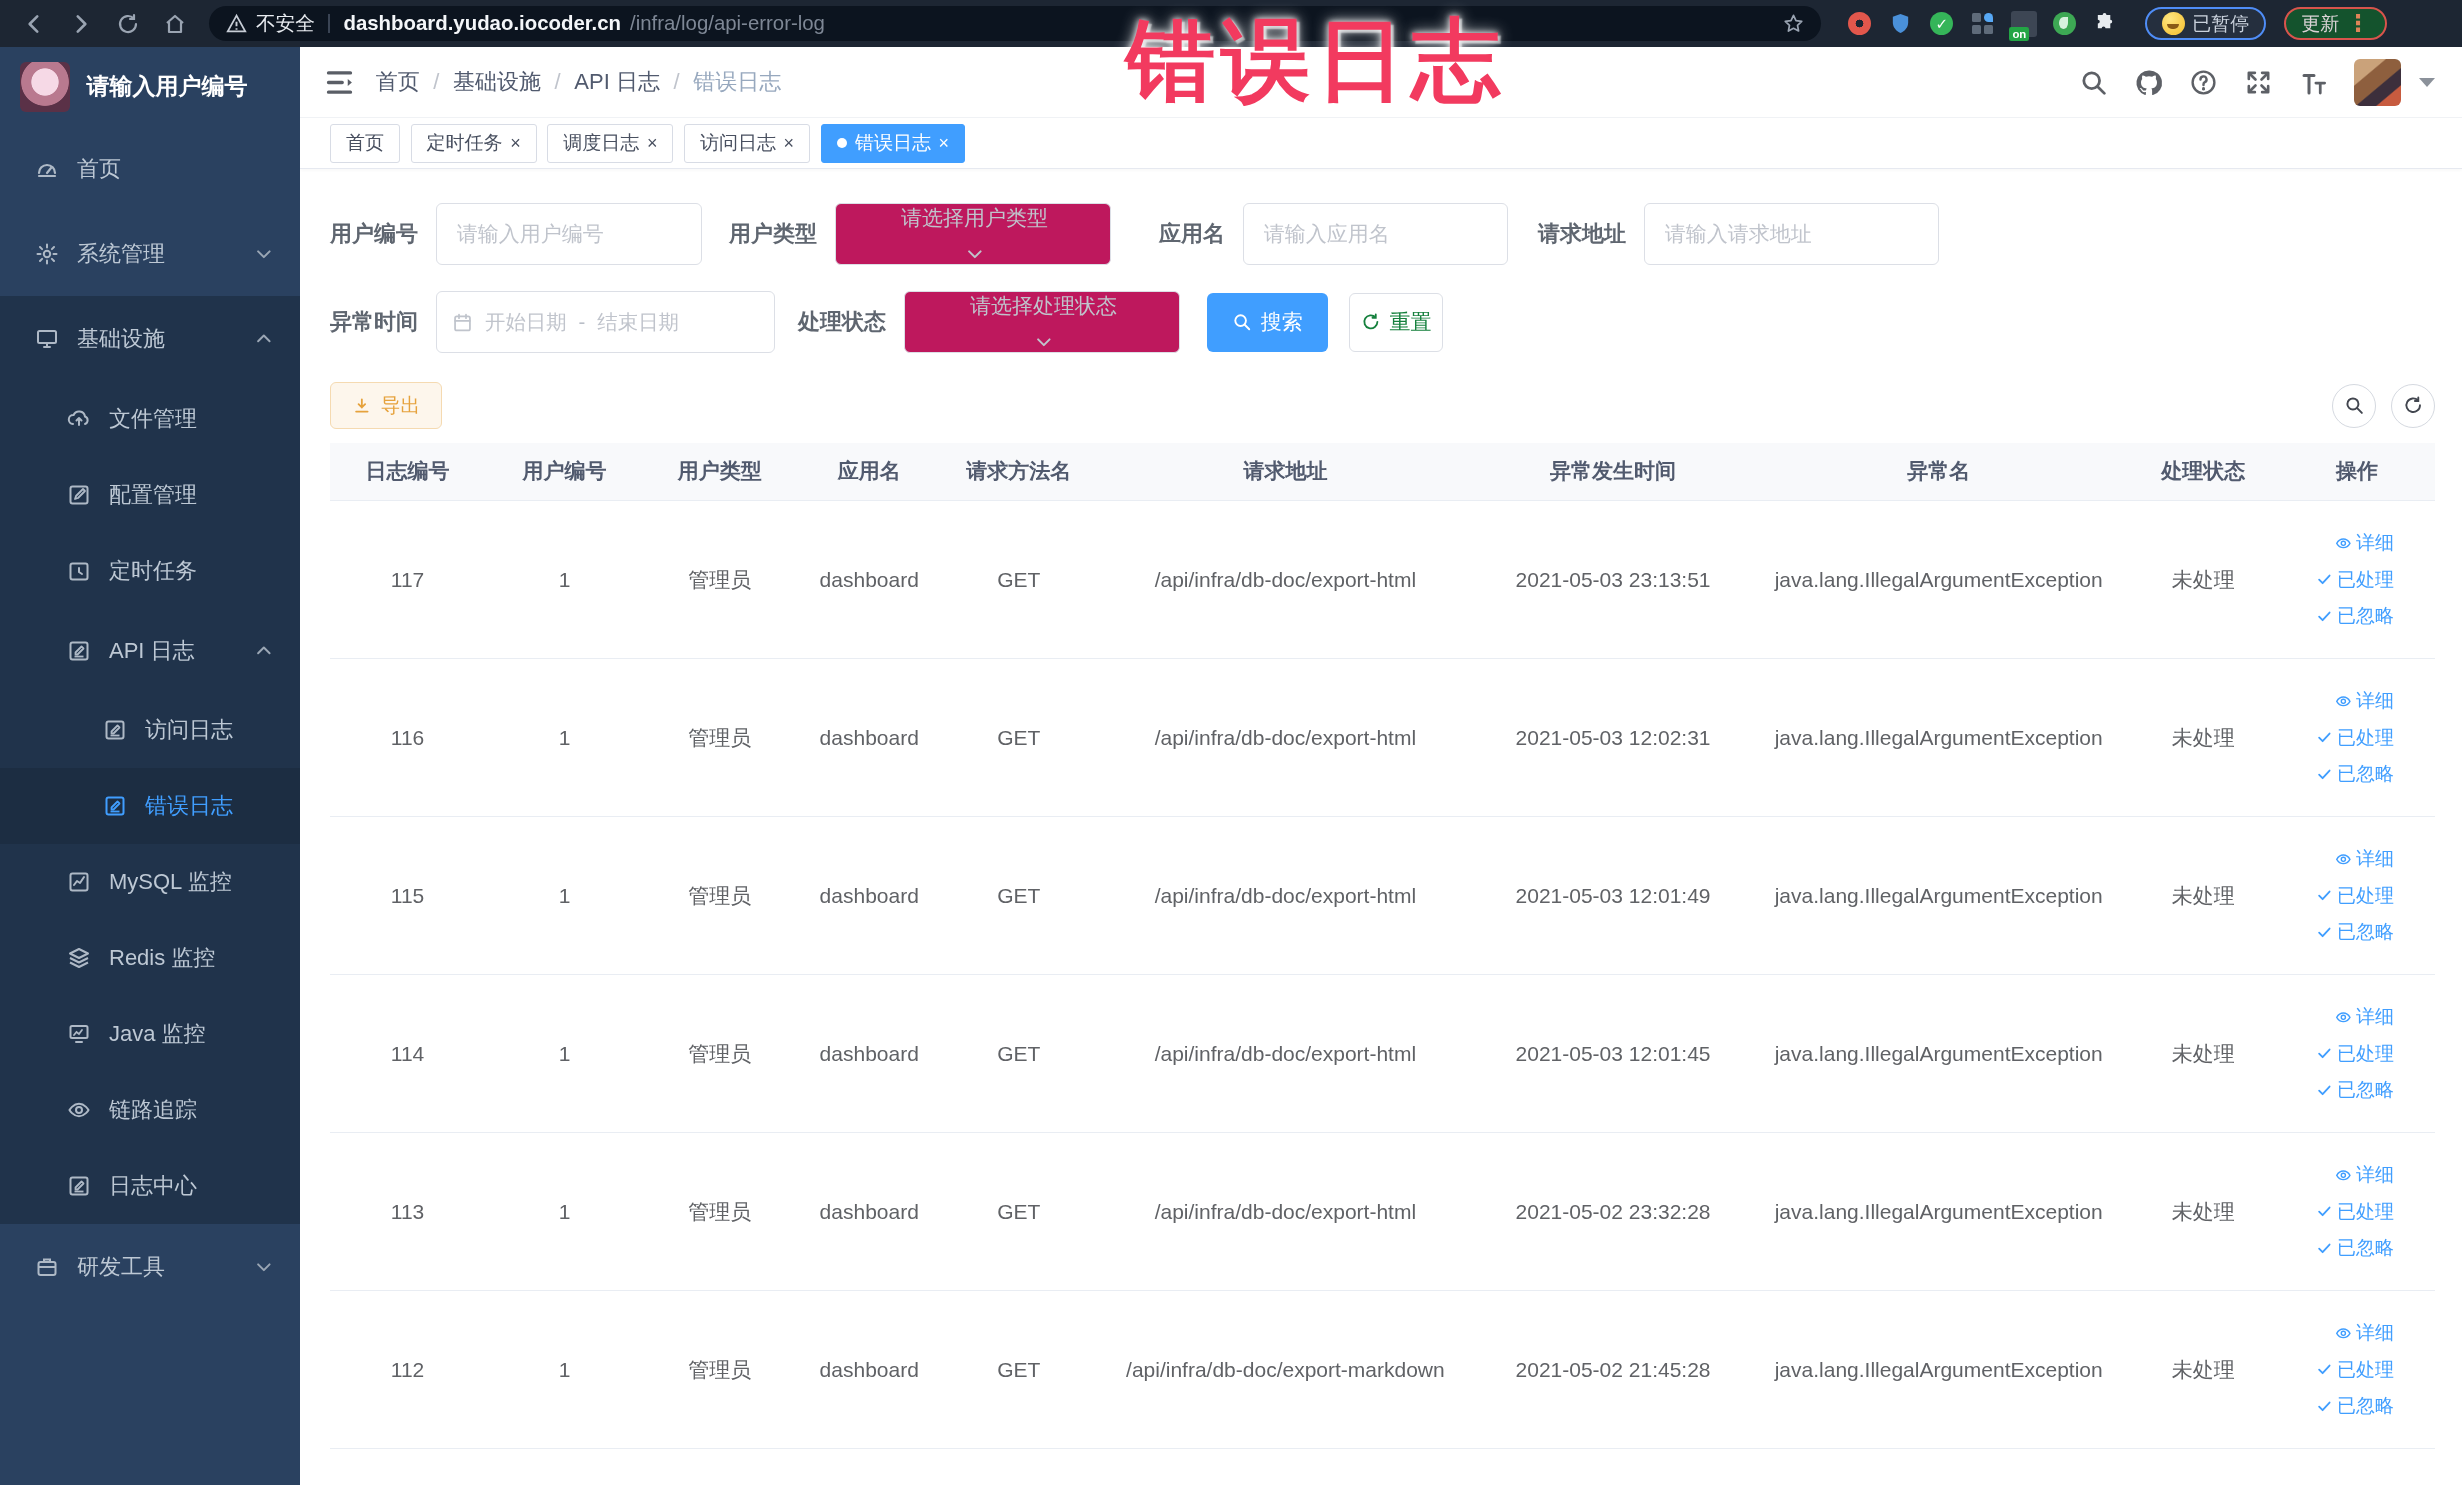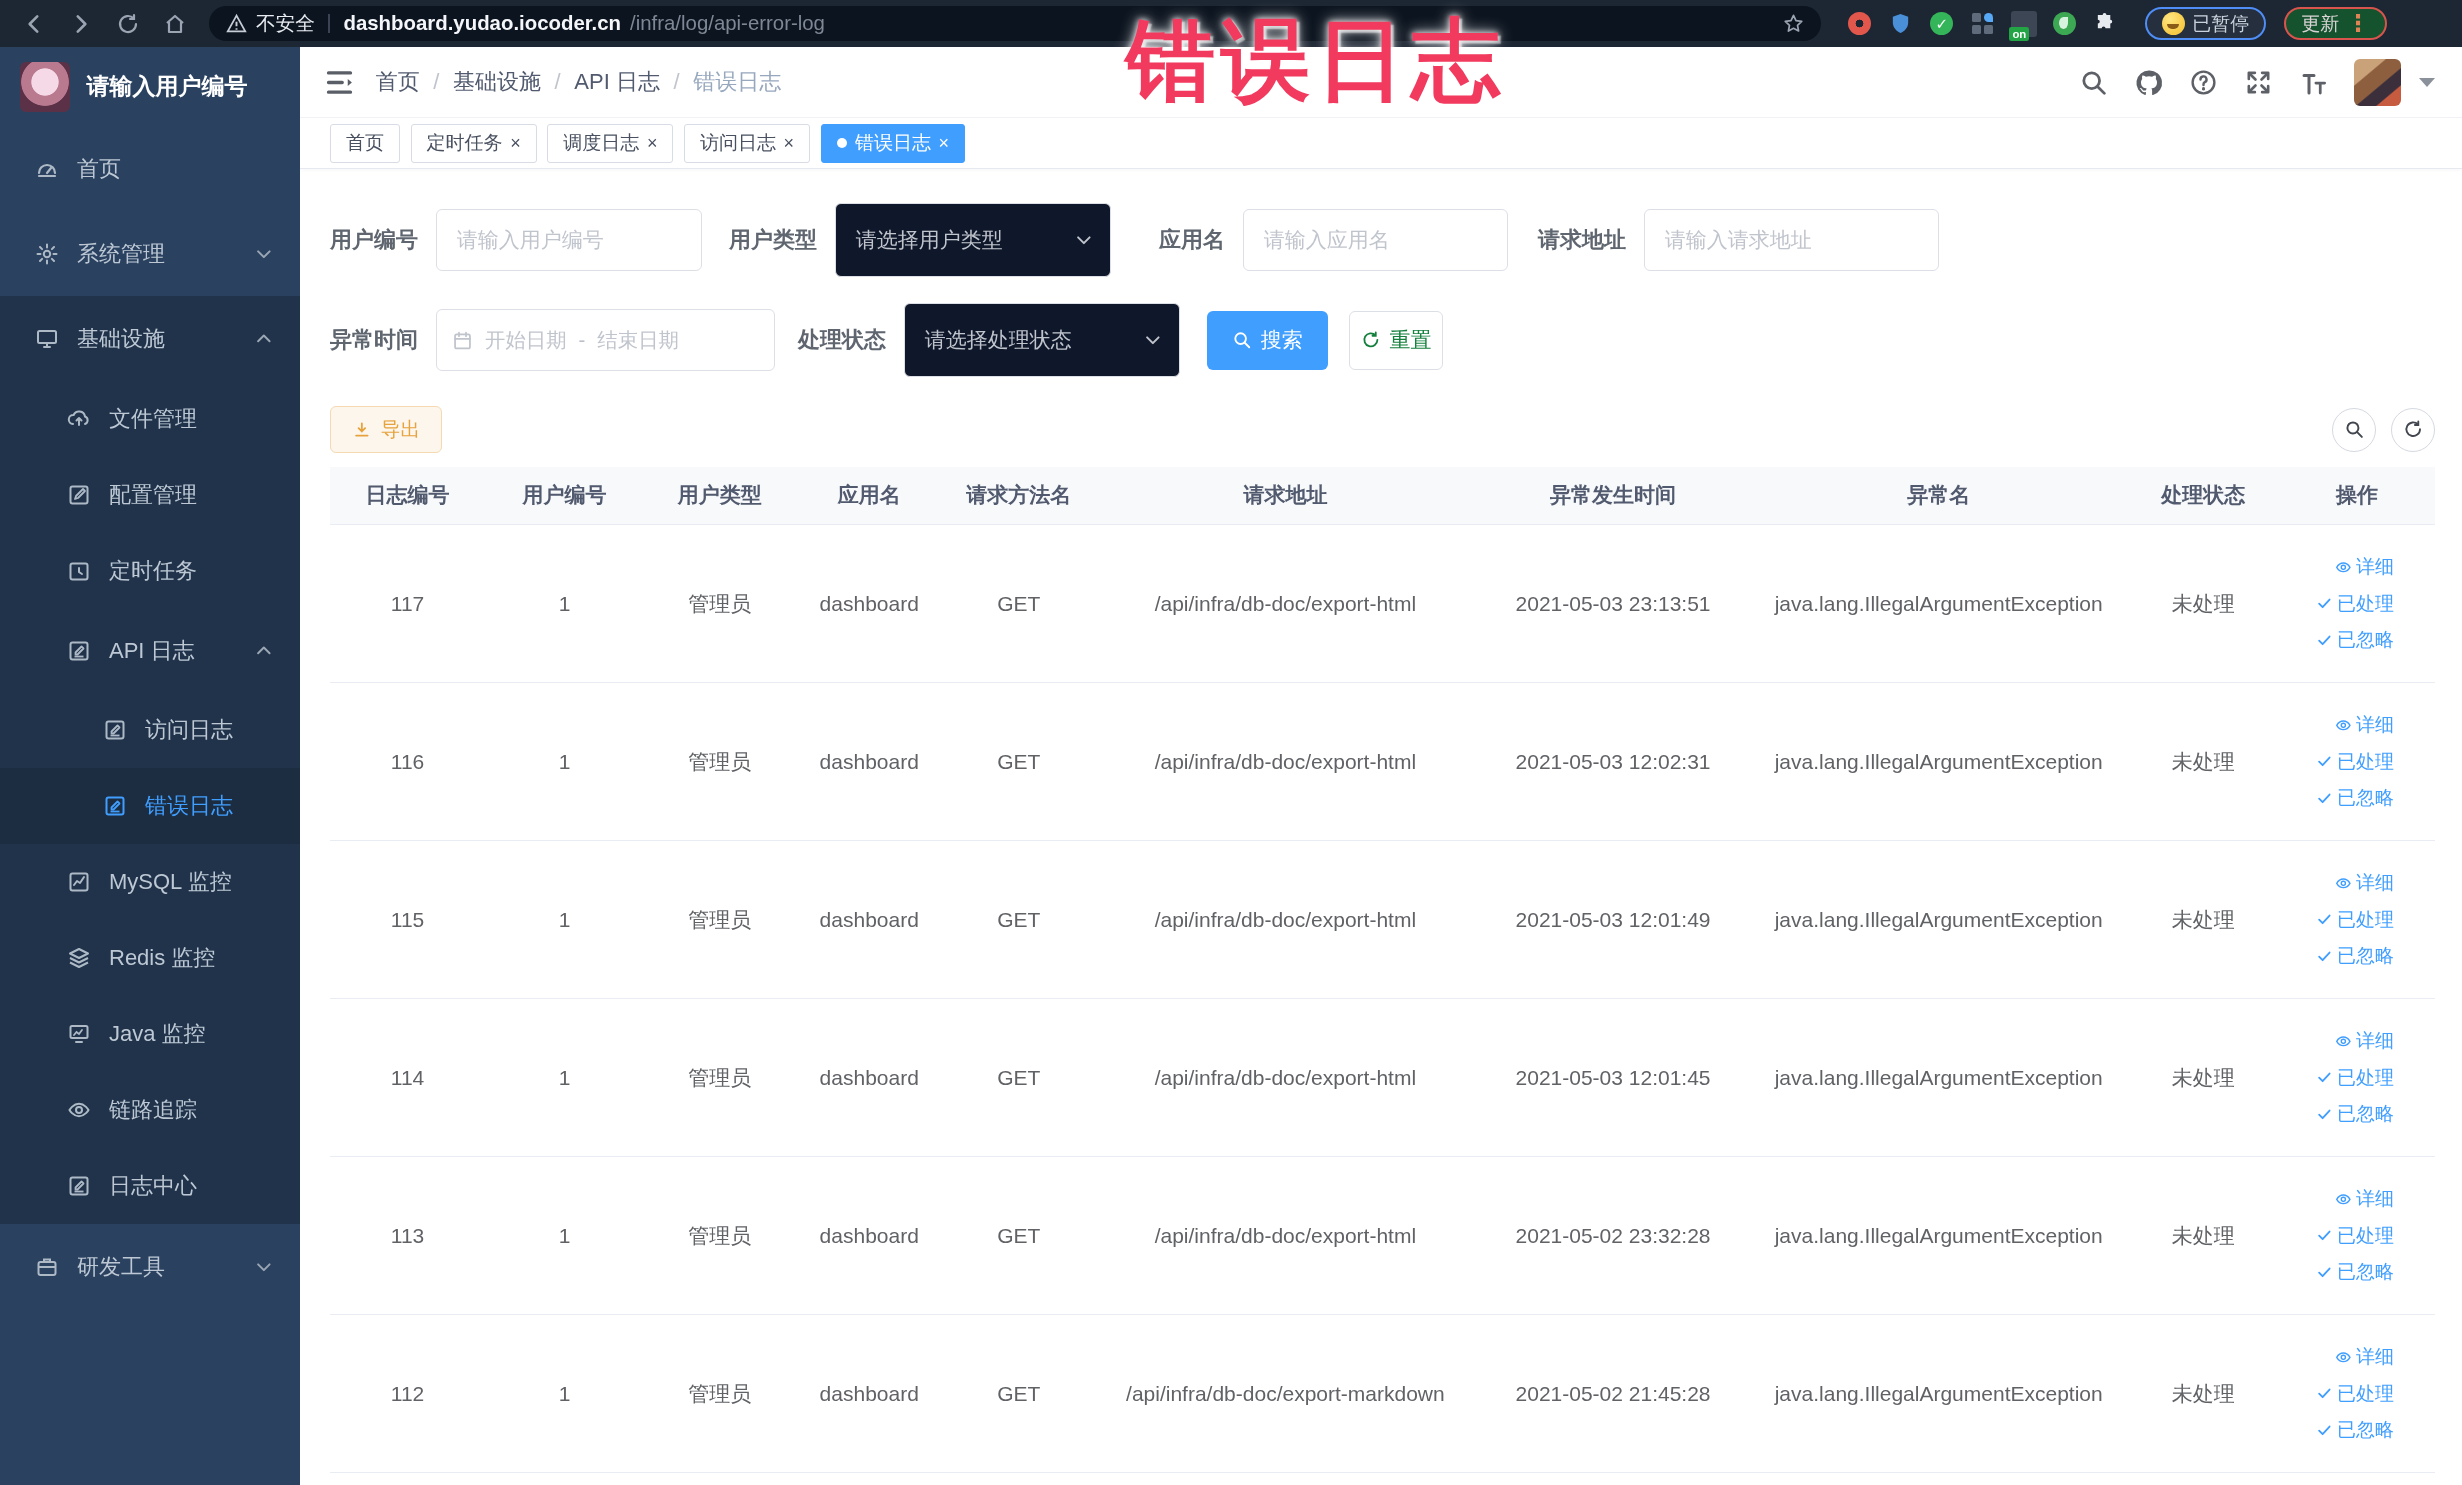--- a/index.html
+++ b/index.html
@@ -84,22 +84,22 @@
 
   
   .content { padding:0 27px 0 30px; }
   .frow { display:flex; align-items:center; }
   .frow1 { margin-top:34px; }
   .frow2 { margin-top:26px; }
   .flabel { font-size:22px; font-weight:700; color:#5f6670; margin-right:18px; white-space:nowrap; }
   .tinput { height:62px; border:1.5px solid #dcdfe6; border-radius:6px; padding:0 19.7px; font-size:21px; color:#606266;
             font-family:inherit; outline:none; background:#fff; }
   .tinput::placeholder { color:#c0c4cc; }
-  .selbox { height:74px; border:1.5px solid #dcdfe6; border-radius:6px; padding:0 16.7px 0 19.7px; display:flex;
-            align-items:center; background:#0f172a; cursor:pointer; }
+  .selbox { height:62px; border:1.5px solid #dcdfe6; border-radius:6px; padding:0 16.7px 0 19.7px; display:flex;
+            align-items:center; background:#be185d; cursor:pointer;flex-direction:column; }
   .selbox .ph { font-size:21px; color:#c0c4cc; flex:1; }
   .selbox .chev { width:19.7px; height:19.7px; color:#c0c4cc; }
   .rangebox { height:62px; width:339px; border:1.5px solid #dcdfe6; border-radius:6px; display:flex; align-items:center;
               padding:0 15px; gap:12px; background:#fff; cursor:pointer; }
   .rangebox .cal { width:21px; height:21px; color:#c0c4cc; flex:0 0 auto; }
   .rangebox .ph { font-size:20.4px; color:#c0c4cc; }
   .rangebox .rsep { font-size:20.4px; color:#b9bec7; }
   .btn { display:inline-flex; align-items:center; gap:9px; border-radius:6px; font-size:21px; cursor:pointer;
          border:1.5px solid transparent; justify-content:center; }
   .btn .bic { width:19.7px; height:19.7px; }

